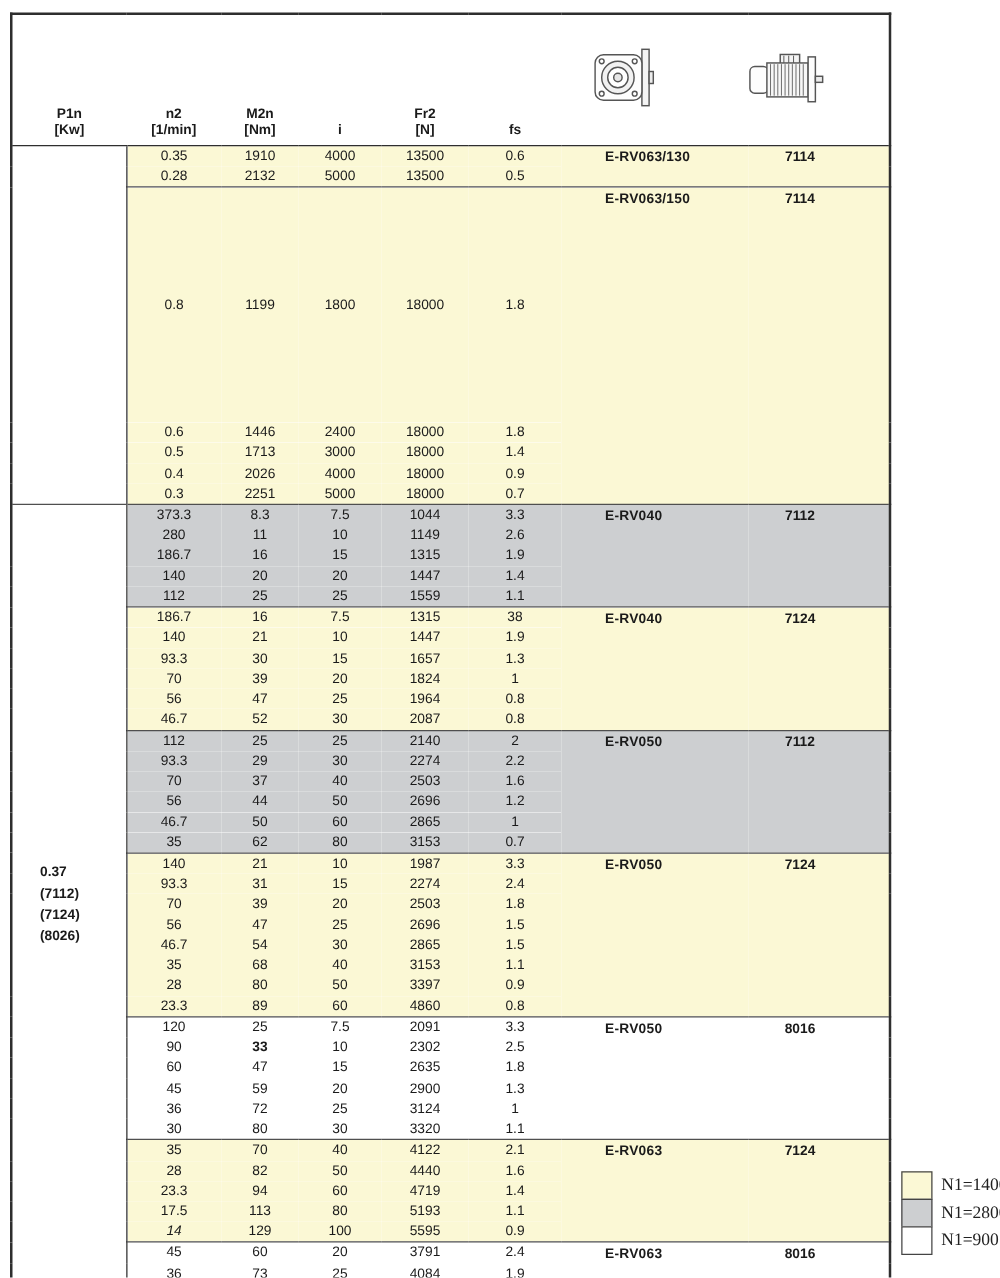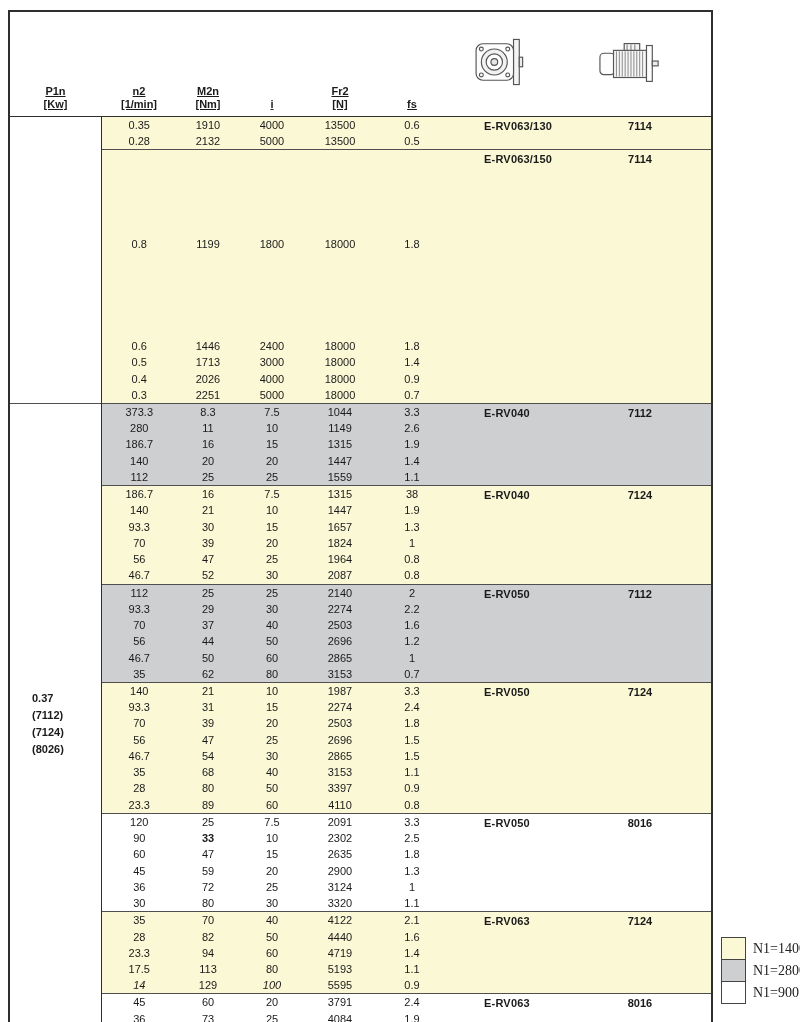--- a/index.html
+++ b/index.html
@@ -5,21 +5,21 @@
   html,body{margin:0;padding:0;}
   body{
     width:800px;height:1022px;position:relative;background:#ffffff;
     font-family:"Liberation Sans", sans-serif;color:#1a1a1a;overflow:hidden;
   }
   table.catalog{
     position:absolute;left:8px;top:10px;width:703px;
     border-collapse:collapse;table-layout:fixed;
     border:2px solid #2e2e2e;
   }
-  thead tr{height:51px;text-decoration:underline;}
+  thead tr{height:51px;}
   thead th{
     font-size:11px;font-weight:bold;text-align:center;vertical-align:bottom;
     padding:0 0 5px 0;line-height:13px;white-space:pre-line;
     border-bottom:1.5px solid #2e2e2e;
   }
   thead th.icon-th{vertical-align:middle;padding-bottom:4px;}
   tbody tr{height:16.24px;}
   tbody td{
     font-size:11px;text-align:center;padding:0;line-height:16.24px;
     white-space:nowrap;overflow:hidden;
@@ -350,21 +350,21 @@
         <td class="num" style="background: rgb(251, 248, 213);">28</td>
         <td class="num" style="background: rgb(251, 248, 213);">80</td>
         <td class="num" style="background: rgb(251, 248, 213);">50</td>
         <td class="num" style="background: rgb(251, 248, 213);">3397</td>
         <td class="num" style="background: rgb(251, 248, 213);">0.9</td>
       </tr>
       <tr>
         <td class="num" style="background: rgb(251, 248, 213);">23.3</td>
         <td class="num" style="background: rgb(251, 248, 213);">89</td>
         <td class="num" style="background: rgb(251, 248, 213);">60</td>
-        <td class="num" style="background: rgb(251, 248, 213);">4110</td>
+        <td class="num" style="background: rgb(251, 248, 213);">4860</td>
         <td class="num" style="background: rgb(251, 248, 213);">0.8</td>
       </tr>
       <tr>
         <td class="num bs" style="background: rgb(255, 255, 255);">120</td>
         <td class="num bs" style="background: rgb(255, 255, 255);">25</td>
         <td class="num bs" style="background: rgb(255, 255, 255);">7.5</td>
         <td class="num bs" style="background: rgb(255, 255, 255);">2091</td>
         <td class="num bs" style="background: rgb(255, 255, 255);">3.3</td>
         <td class="model bs" rowspan="6" style="background: rgb(255, 255, 255);">E-RV050</td>
         <td class="motor bs" rowspan="6" style="background: rgb(255, 255, 255);">8016</td>
@@ -430,21 +430,21 @@
       <tr>
         <td class="num" style="background: rgb(251, 248, 213);">17.5</td>
         <td class="num" style="background: rgb(251, 248, 213);">113</td>
         <td class="num" style="background: rgb(251, 248, 213);">80</td>
         <td class="num" style="background: rgb(251, 248, 213);">5193</td>
         <td class="num" style="background: rgb(251, 248, 213);">1.1</td>
       </tr>
       <tr>
         <td class="num" style="background: rgb(251, 248, 213); font-style: italic;">14</td>
         <td class="num" style="background: rgb(251, 248, 213);">129</td>
-        <td class="num" style="background: rgb(251, 248, 213); font-style: italic;">100</td>
+        <td class="num" style="background: rgb(251, 248, 213);">100</td>
         <td class="num" style="background: rgb(251, 248, 213);">5595</td>
         <td class="num" style="background: rgb(251, 248, 213);">0.9</td>
       </tr>
       <tr>
         <td class="num bs" style="background: rgb(255, 255, 255);">45</td>
         <td class="num bs" style="background: rgb(255, 255, 255);">60</td>
         <td class="num bs" style="background: rgb(255, 255, 255);">20</td>
         <td class="num bs" style="background: rgb(255, 255, 255);">3791</td>
         <td class="num bs" style="background: rgb(255, 255, 255);">2.4</td>
         <td class="model bs" rowspan="6" style="background: rgb(255, 255, 255);">E-RV063</td>

